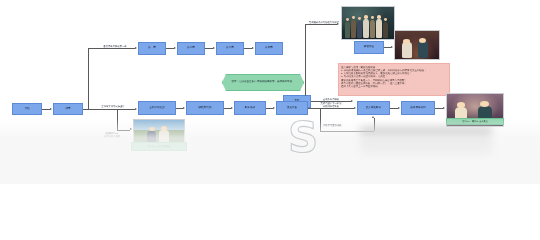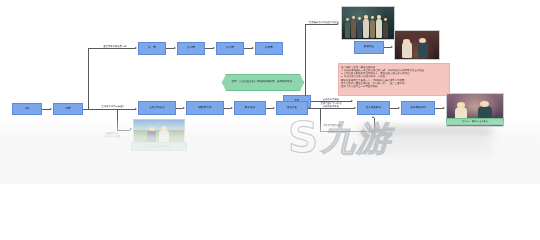--- a/index.html
+++ b/index.html
@@ -367,16 +367,15 @@
 
   <div class="node box" style="left:462px; top:101px; width:30px; height:12px; opacity:0;">
     <span>通关结局</span>
   </div>
 
   <div class="blur-block" style="left:360px; top:128px; width:132px; height:28px;"></div>
   <div class="veil" style="left:0; top:118px; width:540px; height:66px;"></div>
 
   <div class="watermark" style="left:288px; top:120px;">
     <span class="wm-mark">S</span>
-    <span class="wm-text">九游</span>
   </div>
 
 </div>
 
 </body></html>

